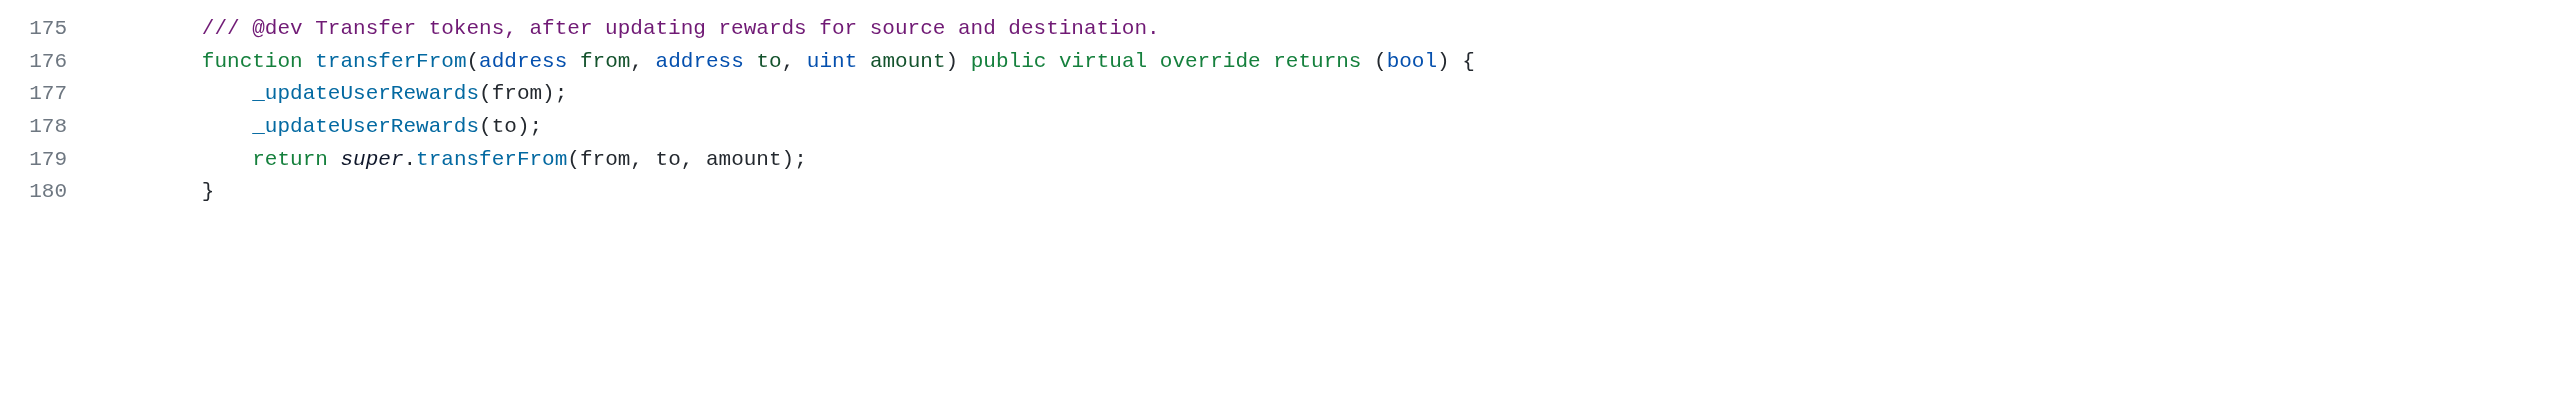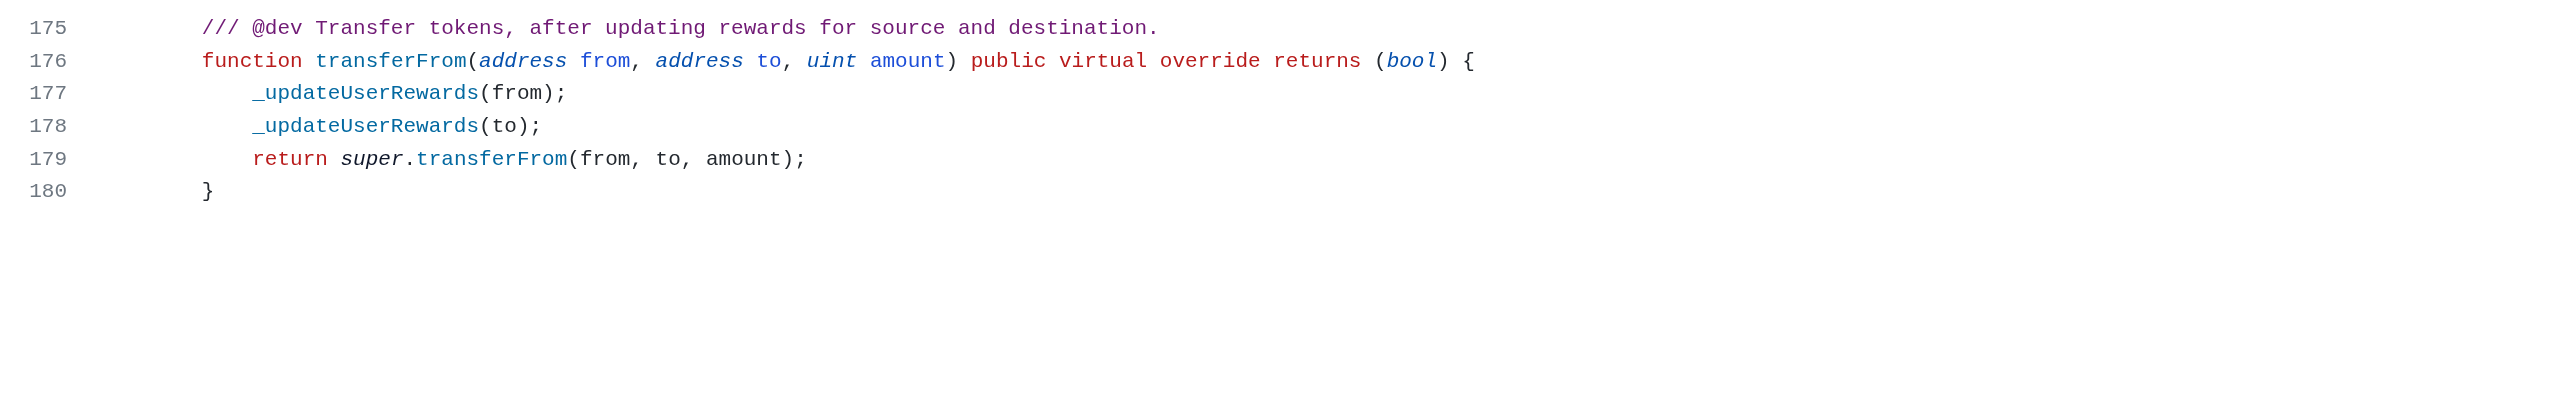--- a/index.html
+++ b/index.html
@@ -26,24 +26,24 @@
     min-width: 67px;
     padding-right: 34px;
     user-select: none;
     flex-shrink: 0;
   }
   .code {
     flex: 1;
     white-space: pre;
   }
   .tok-comment { color: #701a75; }
-  .tok-keyword { color: #b91c1c; font-family: Liberation Mono, monospace; }
+  .tok-keyword { color: #15803d; font-family: Liberation Mono, monospace; }
   .tok-func    { color: #0369a1; }
-  .tok-type    { color: #0550ae; font-style: italic; }
-  .tok-param   { color: #1d4ed8; }
+  .tok-type    { color: #0550ae; }
+  .tok-param   { color: #14532d; }
   .tok-plain   { color: #0f172a; }
   .tok-punct   { color: #24292f; }
   .italic { font-style: italic; }
 </style>
 </head>
 <body>
 
 <div class="code-block" id="code-root"><div class="line"><span class="gutter">175</span><span class="code"><span>        </span><span class="tok-comment">/// @dev Transfer tokens, after updating rewards for source and destination.</span></span></div><div class="line"><span class="gutter">176</span><span class="code"><span>        </span><span class="tok-keyword">function</span><span class="tok-plain"> </span><span class="tok-func">transferFrom</span><span class="tok-punct">(</span><span class="tok-type">address</span><span class="tok-plain"> </span><span class="tok-param">from</span><span class="tok-punct">, </span><span class="tok-type">address</span><span class="tok-plain"> </span><span class="tok-param">to</span><span class="tok-punct">, </span><span class="tok-type">uint</span><span class="tok-plain"> </span><span class="tok-param">amount</span><span class="tok-punct">) </span><span class="tok-keyword">public</span><span class="tok-plain"> </span><span class="tok-keyword">virtual</span><span class="tok-plain"> </span><span class="tok-keyword">override</span><span class="tok-plain"> </span><span class="tok-keyword">returns</span><span class="tok-plain"> </span><span class="tok-punct">(</span><span class="tok-type">bool</span><span class="tok-punct">) {</span></span></div><div class="line"><span class="gutter">177</span><span class="code"><span>            </span><span class="tok-func">_updateUserRewards</span><span class="tok-punct">(from);</span></span></div><div class="line"><span class="gutter">178</span><span class="code"><span>            </span><span class="tok-func">_updateUserRewards</span><span class="tok-punct">(to);</span></span></div><div class="line"><span class="gutter">179</span><span class="code"><span>            </span><span class="tok-keyword">return</span><span class="tok-plain"> </span><span class="tok-plain italic">super</span><span class="tok-punct">.</span><span class="tok-func">transferFrom</span><span class="tok-punct">(from, to, amount);</span></span></div><div class="line"><span class="gutter">180</span><span class="code"><span>        </span><span class="tok-punct">}</span></span></div></div>
 
 

